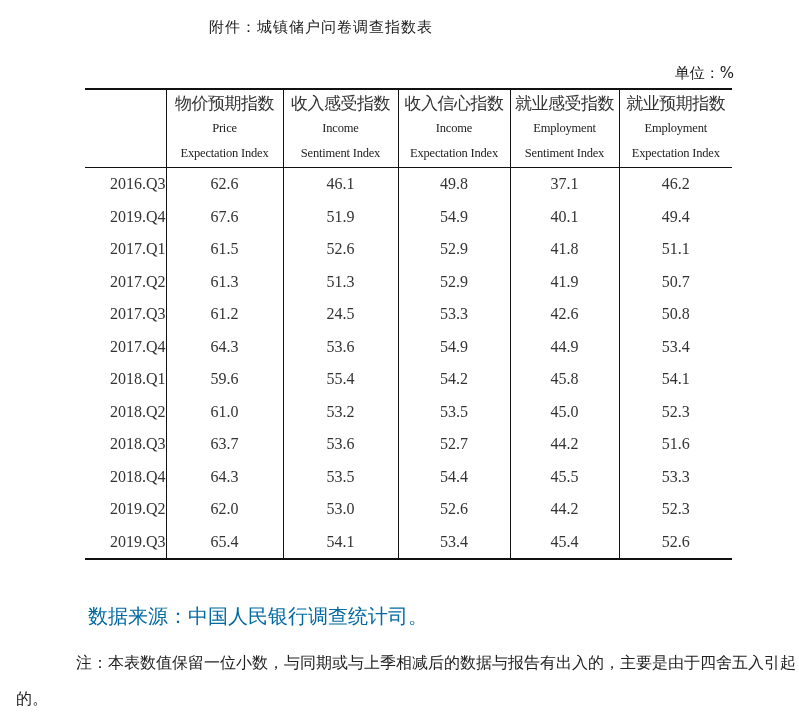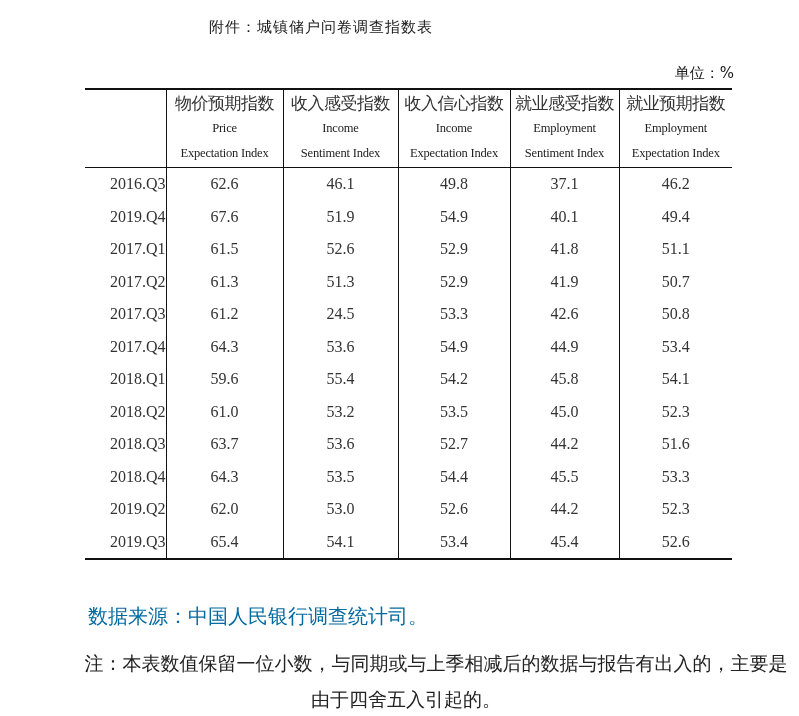--- a/index.html
+++ b/index.html
@@ -55,22 +55,22 @@
   }
   tbody td.period { text-align: right; padding-left: 6px; }
   tbody td + td { border-left: 1px solid #111; }
   tbody tr:last-child td { border-bottom: 2px solid #111; }
   .source {
     position: absolute; top: 603px; left: 88px; font-size: 20px;
     font-family: Liberation Sans, sans-serif; color: #0369a1;
   }
   .note {
     position: absolute; top: 645px; left: 16px; width: 780px;
-    font-size: 19px; line-height: 36px; text-indent: 60px;
-    font-family: "DejaVu Sans", "Liberation Sans", sans-serif; color: #222; text-align: center;
+    font-size: 16px; line-height: 36px; text-indent: 60px;
+    font-family: "DejaVu Sans", "Liberation Sans", sans-serif; color: #222;
   }
 </style>
 </head>
 <body>
 
 <div class="title">附件：城镇储户问卷调查指数表</div>
 <div class="unit">单位：%</div>
 
 <div class="table-wrap">
   <table>

